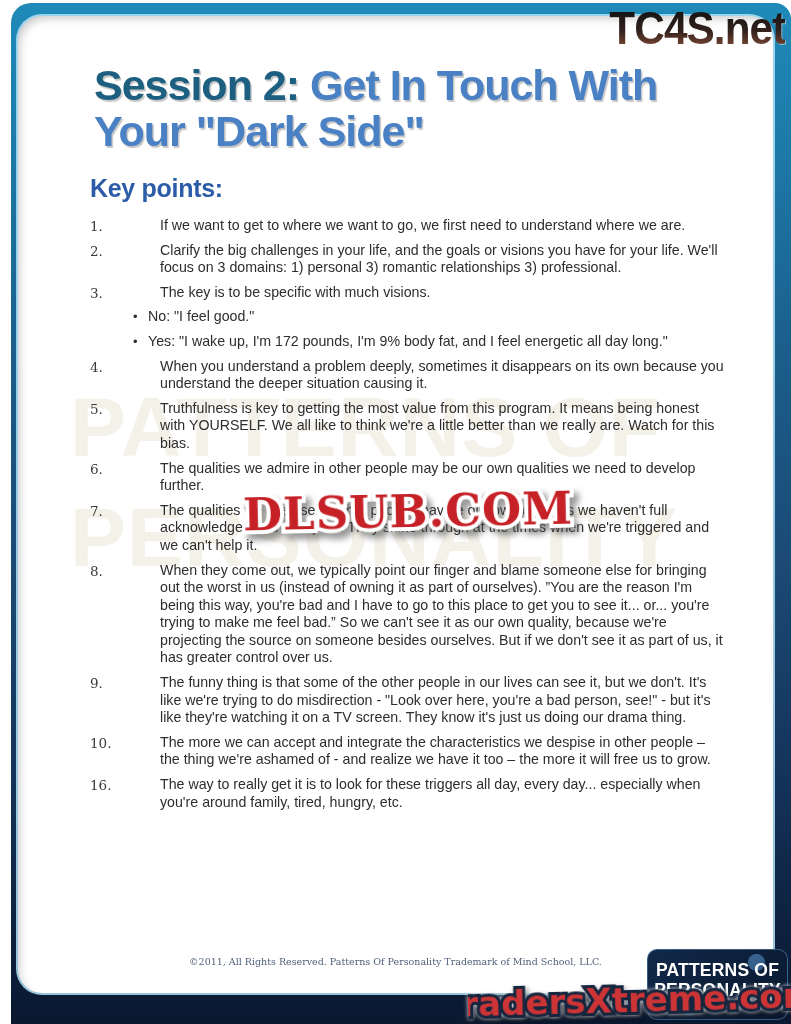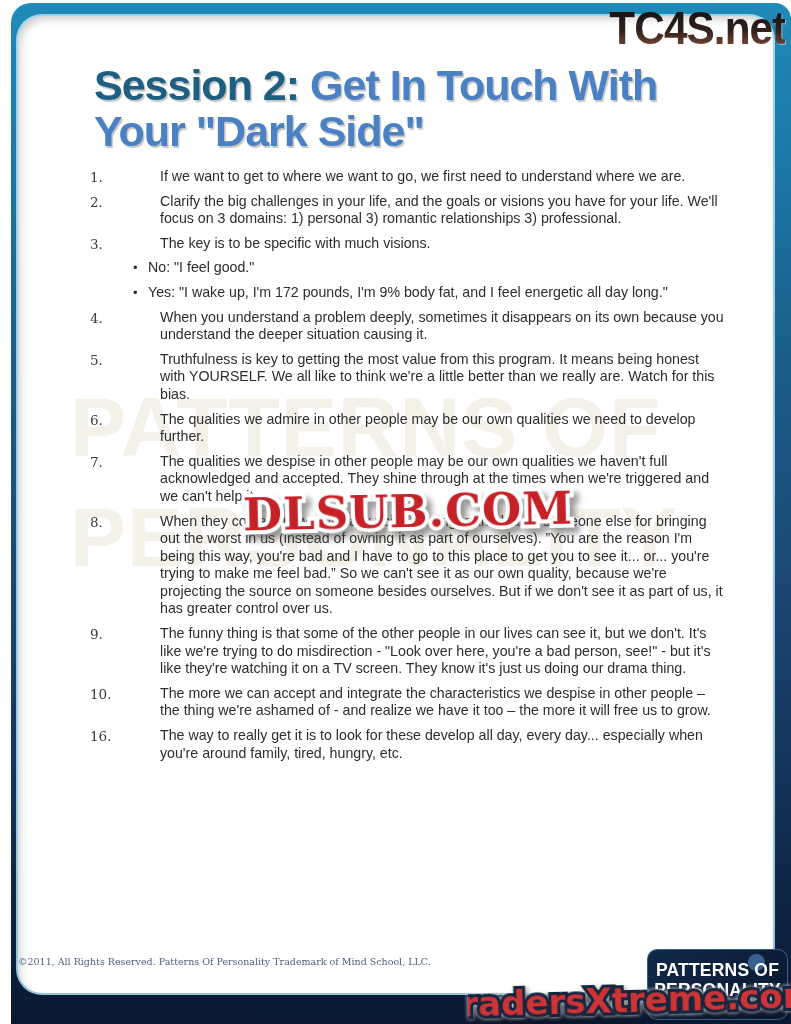--- a/index.html
+++ b/index.html
@@ -26,21 +26,21 @@
   .intro{margin:22px 0 0 0;font-size:15.5px;line-height:20px;font-weight:bold;color:#141414;width:638px;}
   h2.keypoints{margin:20px 0 0 0;font-size:25px;font-weight:800;color:var(--heading_blue);letter-spacing:-0.3px;}
   .kp-list{margin-top:14px;width:635px;}
   .kp-row{display:flex;margin-bottom:7px;}
   .kp-num{flex:none;width:22px;font-family:"DejaVu Serif",serif;font-size:13.5px;color:#3a3a3a;padding-top:1px;}
   .kp-text{flex:1;font-size:14.2px;line-height:17.6px;color:#2d2d2d;margin-left:48px;}
   .kp-bullet-row{display:flex;margin:7px 0 7px 43px;}
   .bullet-glyph{flex:none;width:15px;font-size:13px;color:#2d2d2d;padding-top:1px;}
   .bullet-text{flex:1;font-size:14.2px;line-height:17.6px;color:#2d2d2d;}
   
-  .copyright{position:absolute;left:18px;top:956px;width:755px;text-align:left;z-index:2;
+  .copyright{position:absolute;left:18px;top:956px;width:755px;text-align:center;z-index:2;
              font-family:"DejaVu Serif",serif;font-size:9.5px;color:#50607a;}
   .logo-box{position:absolute;right:3px;bottom:4px;width:141px;height:71px;z-index:3;
             border-radius:10px;border:1px solid rgba(110,170,220,0.45);
             background:radial-gradient(circle at 78% 18%,rgba(90,150,210,0.55) 0 8px,rgba(90,150,210,0) 9px),
                        radial-gradient(circle at 30% 80%,rgba(80,130,190,0.35) 0 10px,rgba(80,130,190,0) 11px),
                        linear-gradient(135deg,#12294a 0%,#0c1e38 60%,#0a1830 100%);
             color:#ffffff;text-align:center;padding-top:10px;box-sizing:border-box;}
   .logo-line{font-size:17.5px;font-weight:bold;line-height:20px;letter-spacing:0.2px;}
   
   .wm-tc4s{position:absolute;top:1px;right:6px;z-index:4;
@@ -67,20 +67,21 @@
 
   <div class="bg-wm">
     <div>PATTERNS OF</div>
     <div>PERSONALITY</div>
   </div>
 
   <div class="content">
     <h1 class="title"><span class="title-prefix">Session 2: </span><span class="title-highlight">Get In Touch With Your "Dark Side"</span></h1>
 
 
+    <h2 class="keypoints">Key points:</h2>
 
     <div class="kp-list">
         <div class="kp-row">
           <span class="kp-num">1.</span>
           <div class="kp-text">If we want to get to where we want to go, we first need to understand where we are.</div>
         </div>
         <div class="kp-row">
           <span class="kp-num">2.</span>
           <div class="kp-text">Clarify the big challenges in your life, and the goals or visions you have for your life. We'll focus on 3 domains: 1) personal 3) romantic relationships 3) professional.</div>
         </div>
@@ -119,21 +120,21 @@
         <div class="kp-row">
           <span class="kp-num">9.</span>
           <div class="kp-text">The funny thing is that some of the other people in our lives can see it, but we don't. It's like we're trying to do misdirection - "Look over here, you're a bad person, see!" - but it's like they're watching it on a TV screen. They know it's just us doing our drama thing.</div>
         </div>
         <div class="kp-row">
           <span class="kp-num">10.</span>
           <div class="kp-text">The more we can accept and integrate the characteristics we despise in other people – the thing we're ashamed of - and realize we have it too – the more it will free us to grow.</div>
         </div>
         <div class="kp-row">
           <span class="kp-num">16.</span>
-          <div class="kp-text">The way to really get it is to look for these develop all day, every day... especially when you're around family, tired, hungry, etc.</div>
+          <div class="kp-text">The way to really get it is to look for these triggers all day, every day... especially when you're around family, tired, hungry, etc.</div>
         </div>
       </div>
   </div>
 
   <div class="copyright">©2011, All Rights Reserved. Patterns Of Personality Trademark of Mind School, LLC.</div>
 
   <div class="logo-box">
     <div class="logo-line">PATTERNS OF</div>
     <div class="logo-line">PERSONALITY</div>
   </div>

